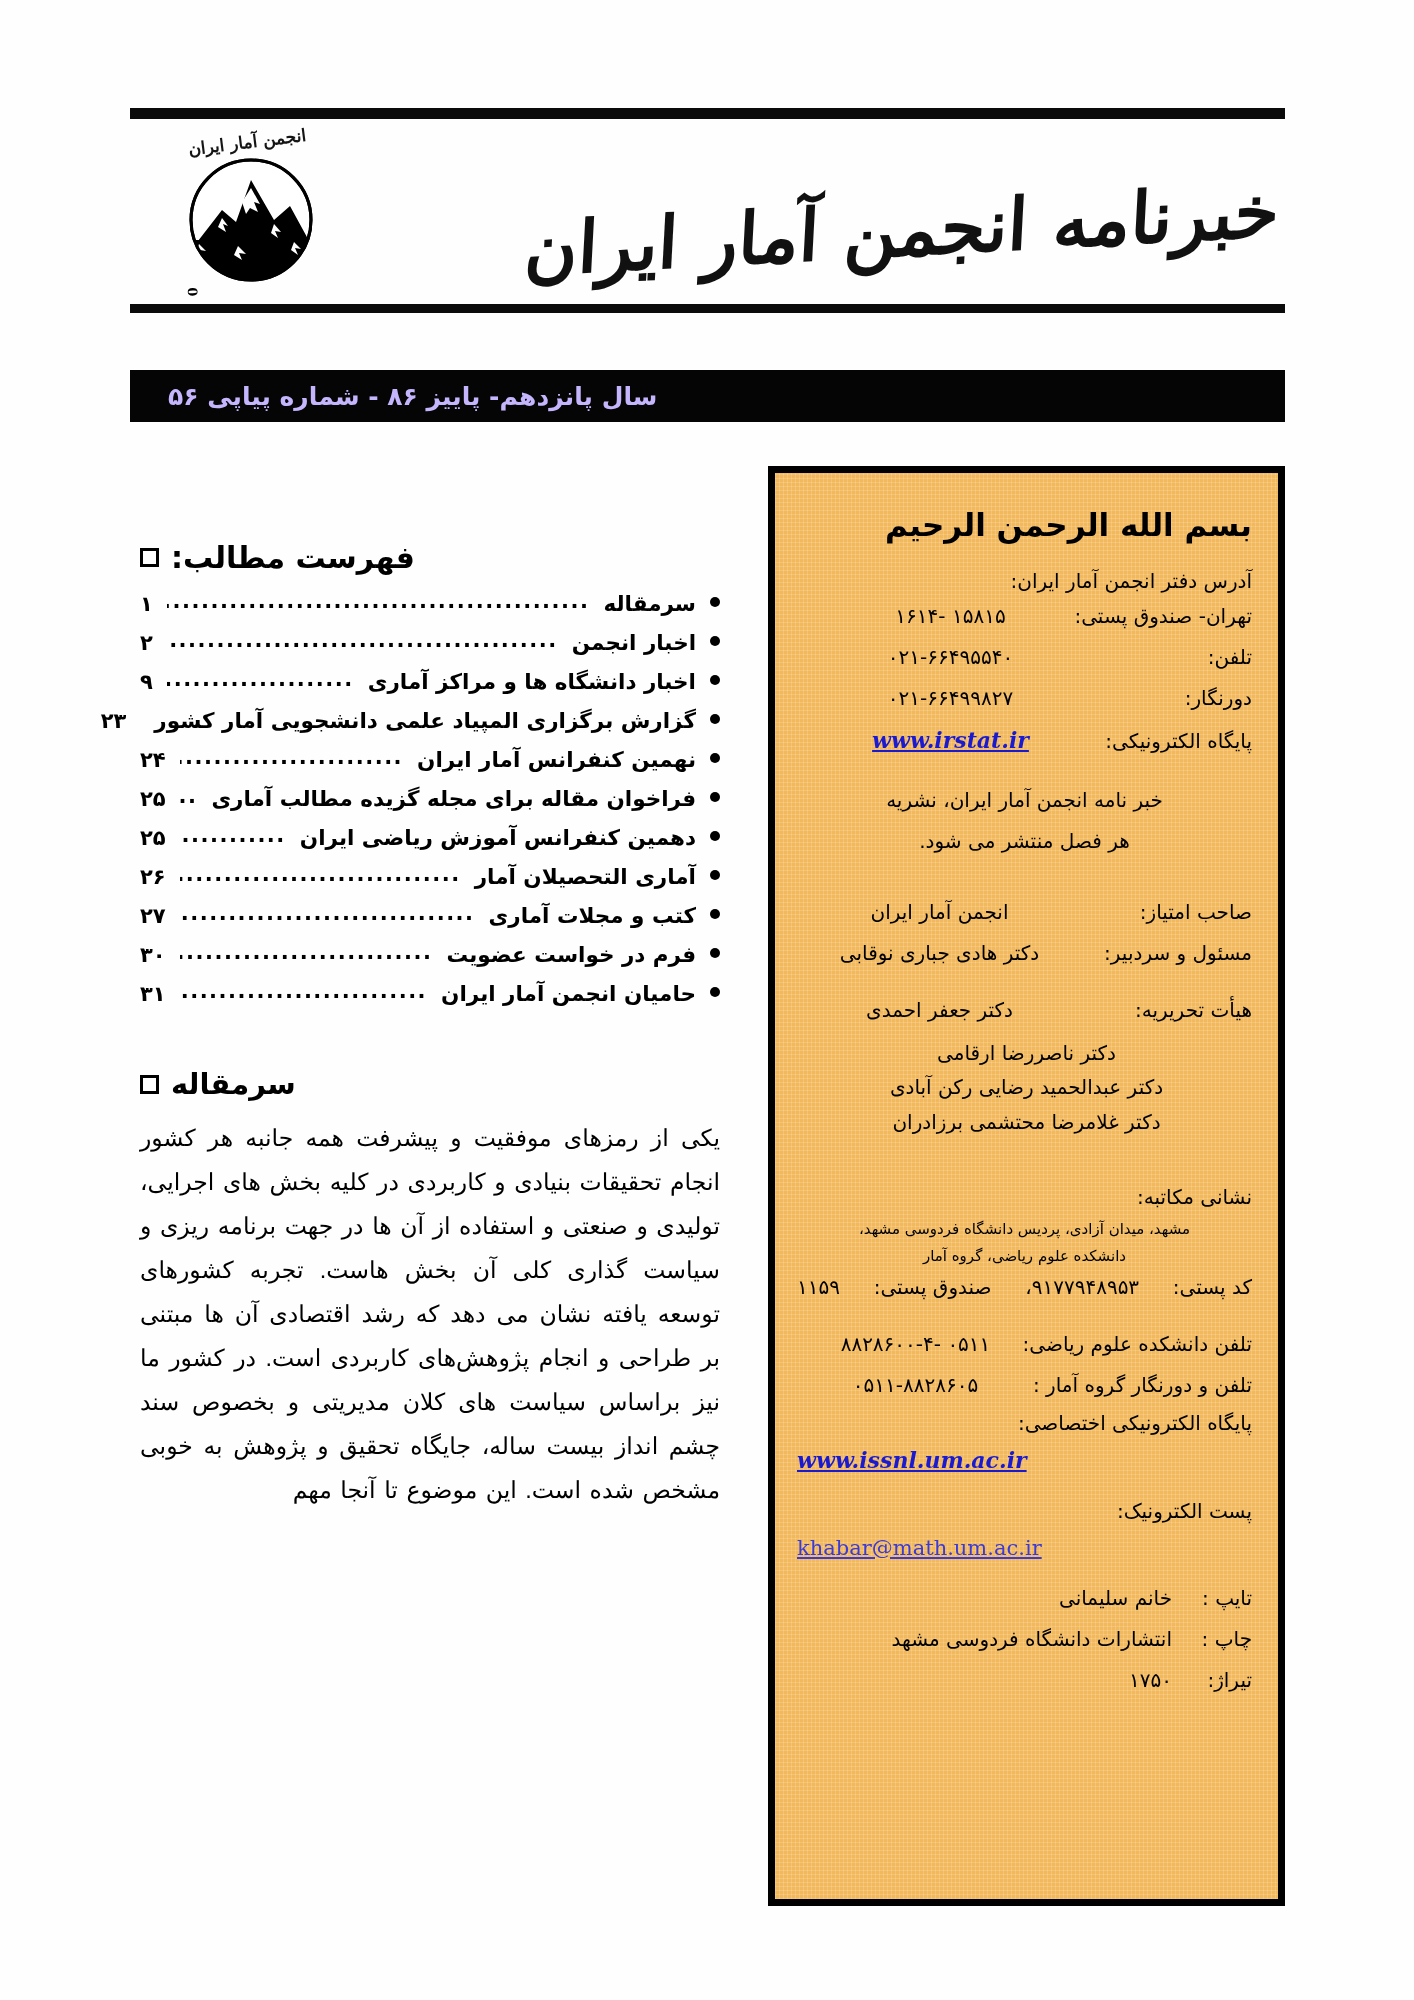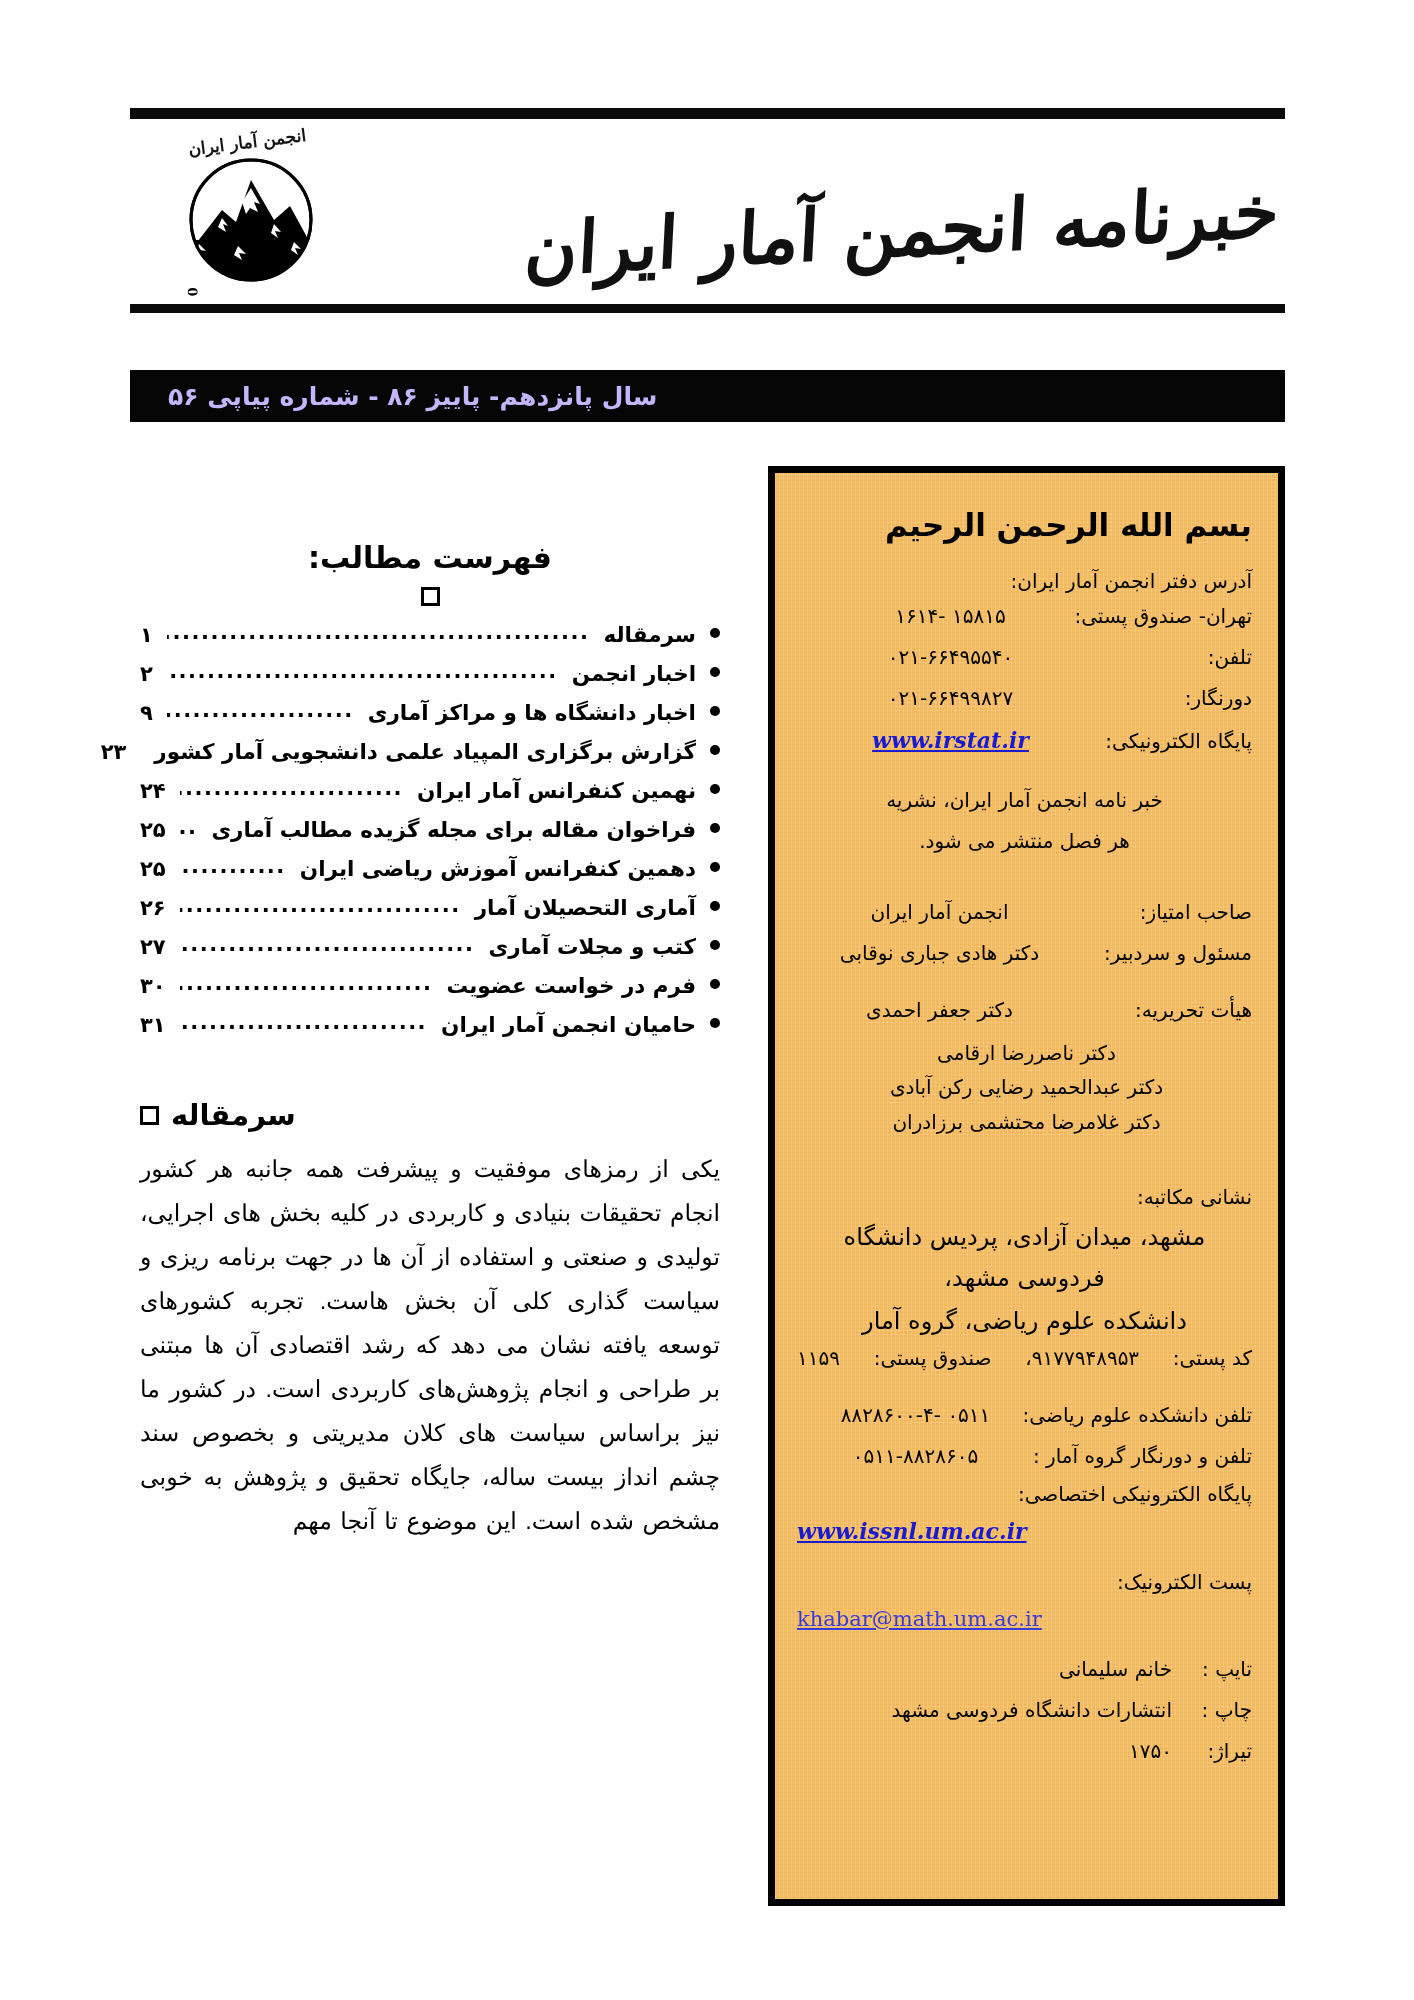--- a/index.html
+++ b/index.html
@@ -120,21 +120,21 @@
   
   .left-col {
     position: absolute;
     left: 140px;
     top: 540px;
     width: 580px;
   }
 
   .section-heading {
     display: flex;
-    flex-direction: column;
+    flex-direction: row;
     align-items: center;
     justify-content: flex-end;
     gap: 12px;
     font-size: 30px;
     font-weight: 700;
     font-family: "DejaVu Sans", "Liberation Sans", sans-serif;
     margin-bottom: 18px;
     direction: rtl;
   }
   .sq-bullet {
@@ -292,21 +292,21 @@
   .pspacer-md { height: 30px; }
   .pspacer-lg { height: 46px; }
 
   .pnames {
     font-size: 20px;
     line-height: 1.72;
     text-align: center;
     padding-left: 4px;
   }
   .paddr {
-    font-size: 24px;
+    font-size: 15px;
     line-height: 1.7;
     text-align: center;
     margin-bottom: 2px;
   }
   .plabel-block {
     font-size: 20px;
     text-align: right;
     margin-bottom: 8px;
   }
   .prow-wide .plabel { width: 148px; }

